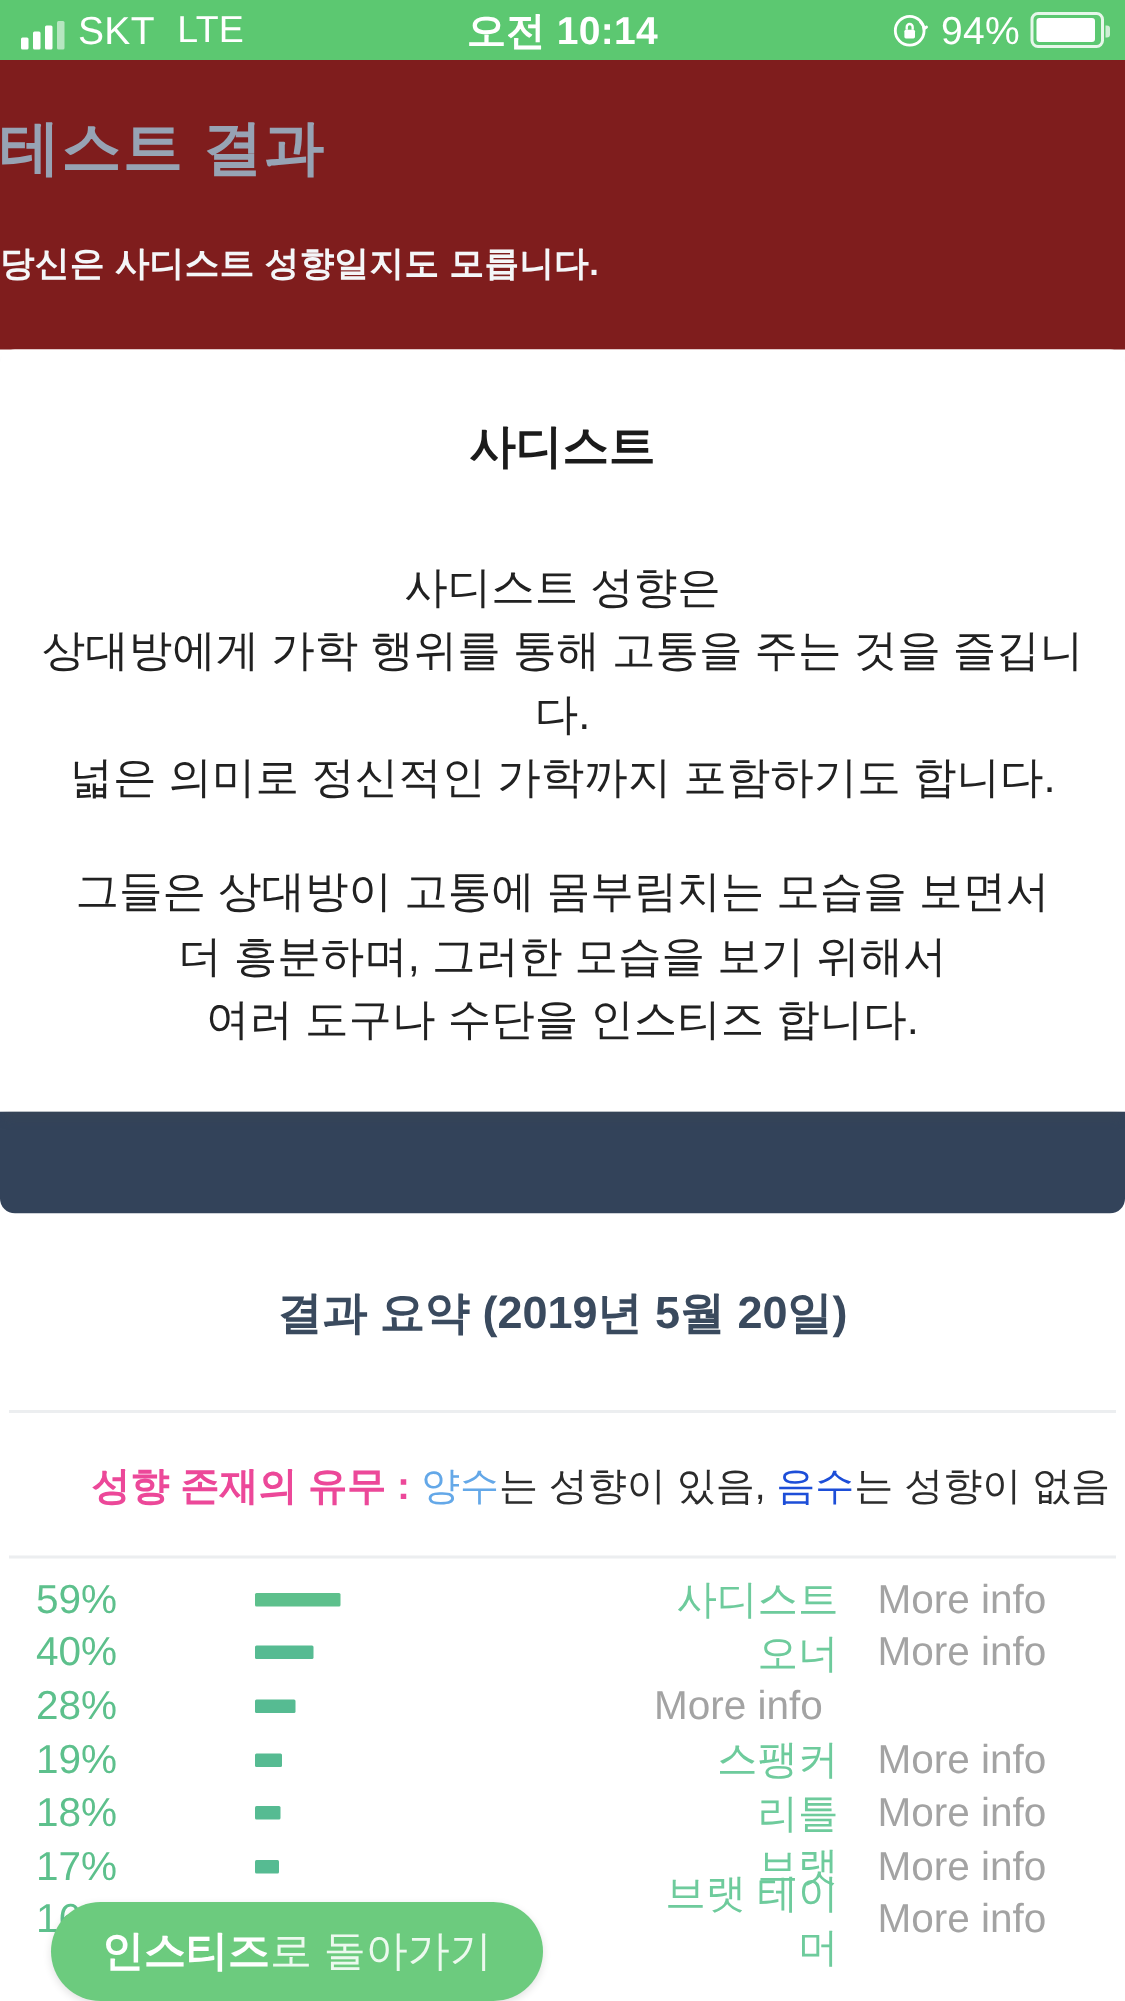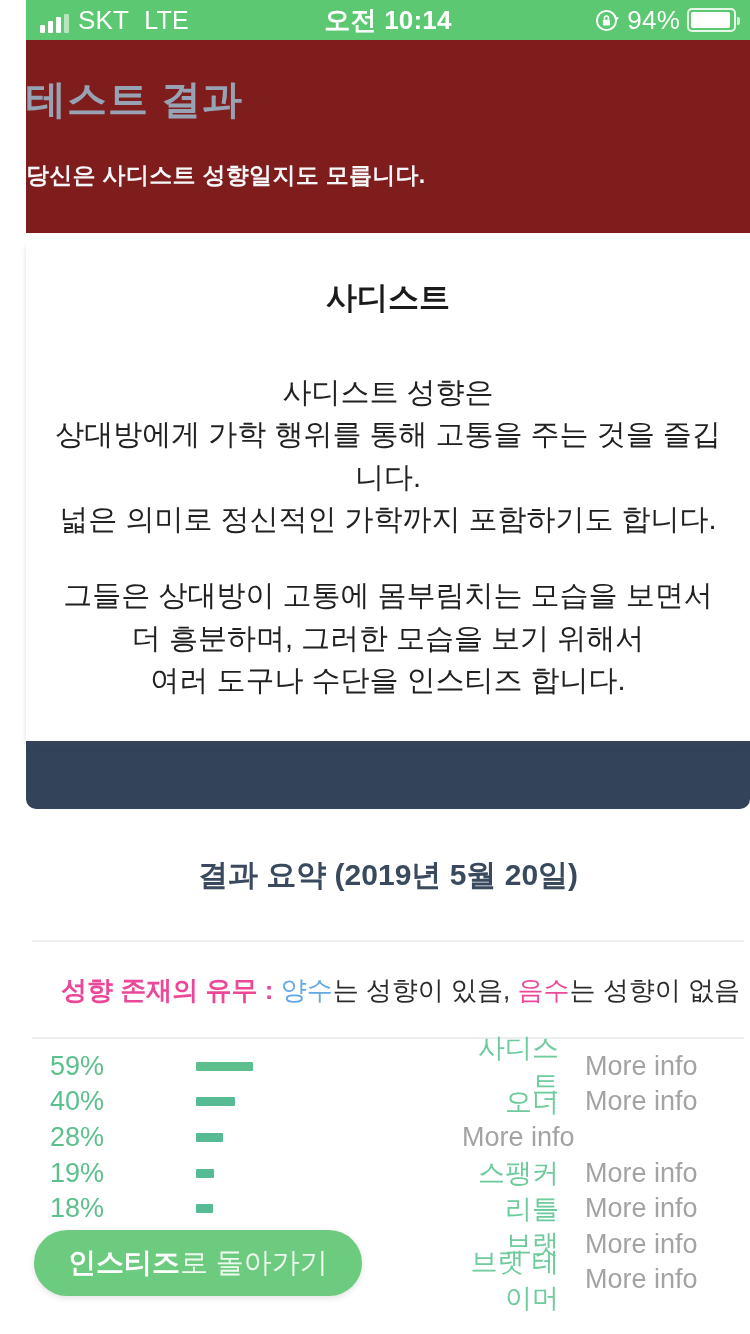--- a/index.html
+++ b/index.html
@@ -12,21 +12,20 @@
     font-family: "Liberation Sans", "DejaVu Sans", sans-serif;
     background: #ffffff;
   }
 
   #app {
     position: relative;
     width: 750px;
     height: 1334px;
     overflow: hidden;
     background: #ffffff;
-    padding-left: 26px;
   }
 
   
   .statusbar {
     position: relative;
     height: 40px;
     background: #5cc871;
     display: flex;
     align-items: center;
     color: #ffffff;
@@ -152,21 +151,21 @@
   }
   .legend {
     padding: 28px 10px 26px 14px;
     text-align: right;
     font-size: 26px;
     color: #2b2b2b;
     line-height: 1.55;
   }
   .legend .lbl { font-weight: bold; color: #ec4899; }
   .legend .pos { color: #64a8e8; }
-  .legend .neg { color: #ec4899; }
+  .legend .neg { color: #1d4ed8; }
   .legend .strong { color: #b58bd6; }
   .legend .soft { color: #7fc9a9; }
 
   
   .results { padding-top: 10px; }
   .row {
     display: flex;
     align-items: center;
     height: 35.6px;
   }
@@ -198,21 +197,21 @@
     width: 165px;
     font-size: 27px;
     color: #a3a3a3;
     text-align: left;
   }
 
   
   .back-btn {
     position: absolute;
     left: 34px;
-    top: 1230px;
+    top: 1268px;
     background: #6ccb7e;
     color: #ffffff;
     border: 0;
     border-radius: 36px;
     padding: 14px 34px;
     font-size: 28px;
     font-family: inherit;
     box-shadow: 0 2px 6px rgba(0,0,0,.12);
     z-index: 20;
     white-space: nowrap;

